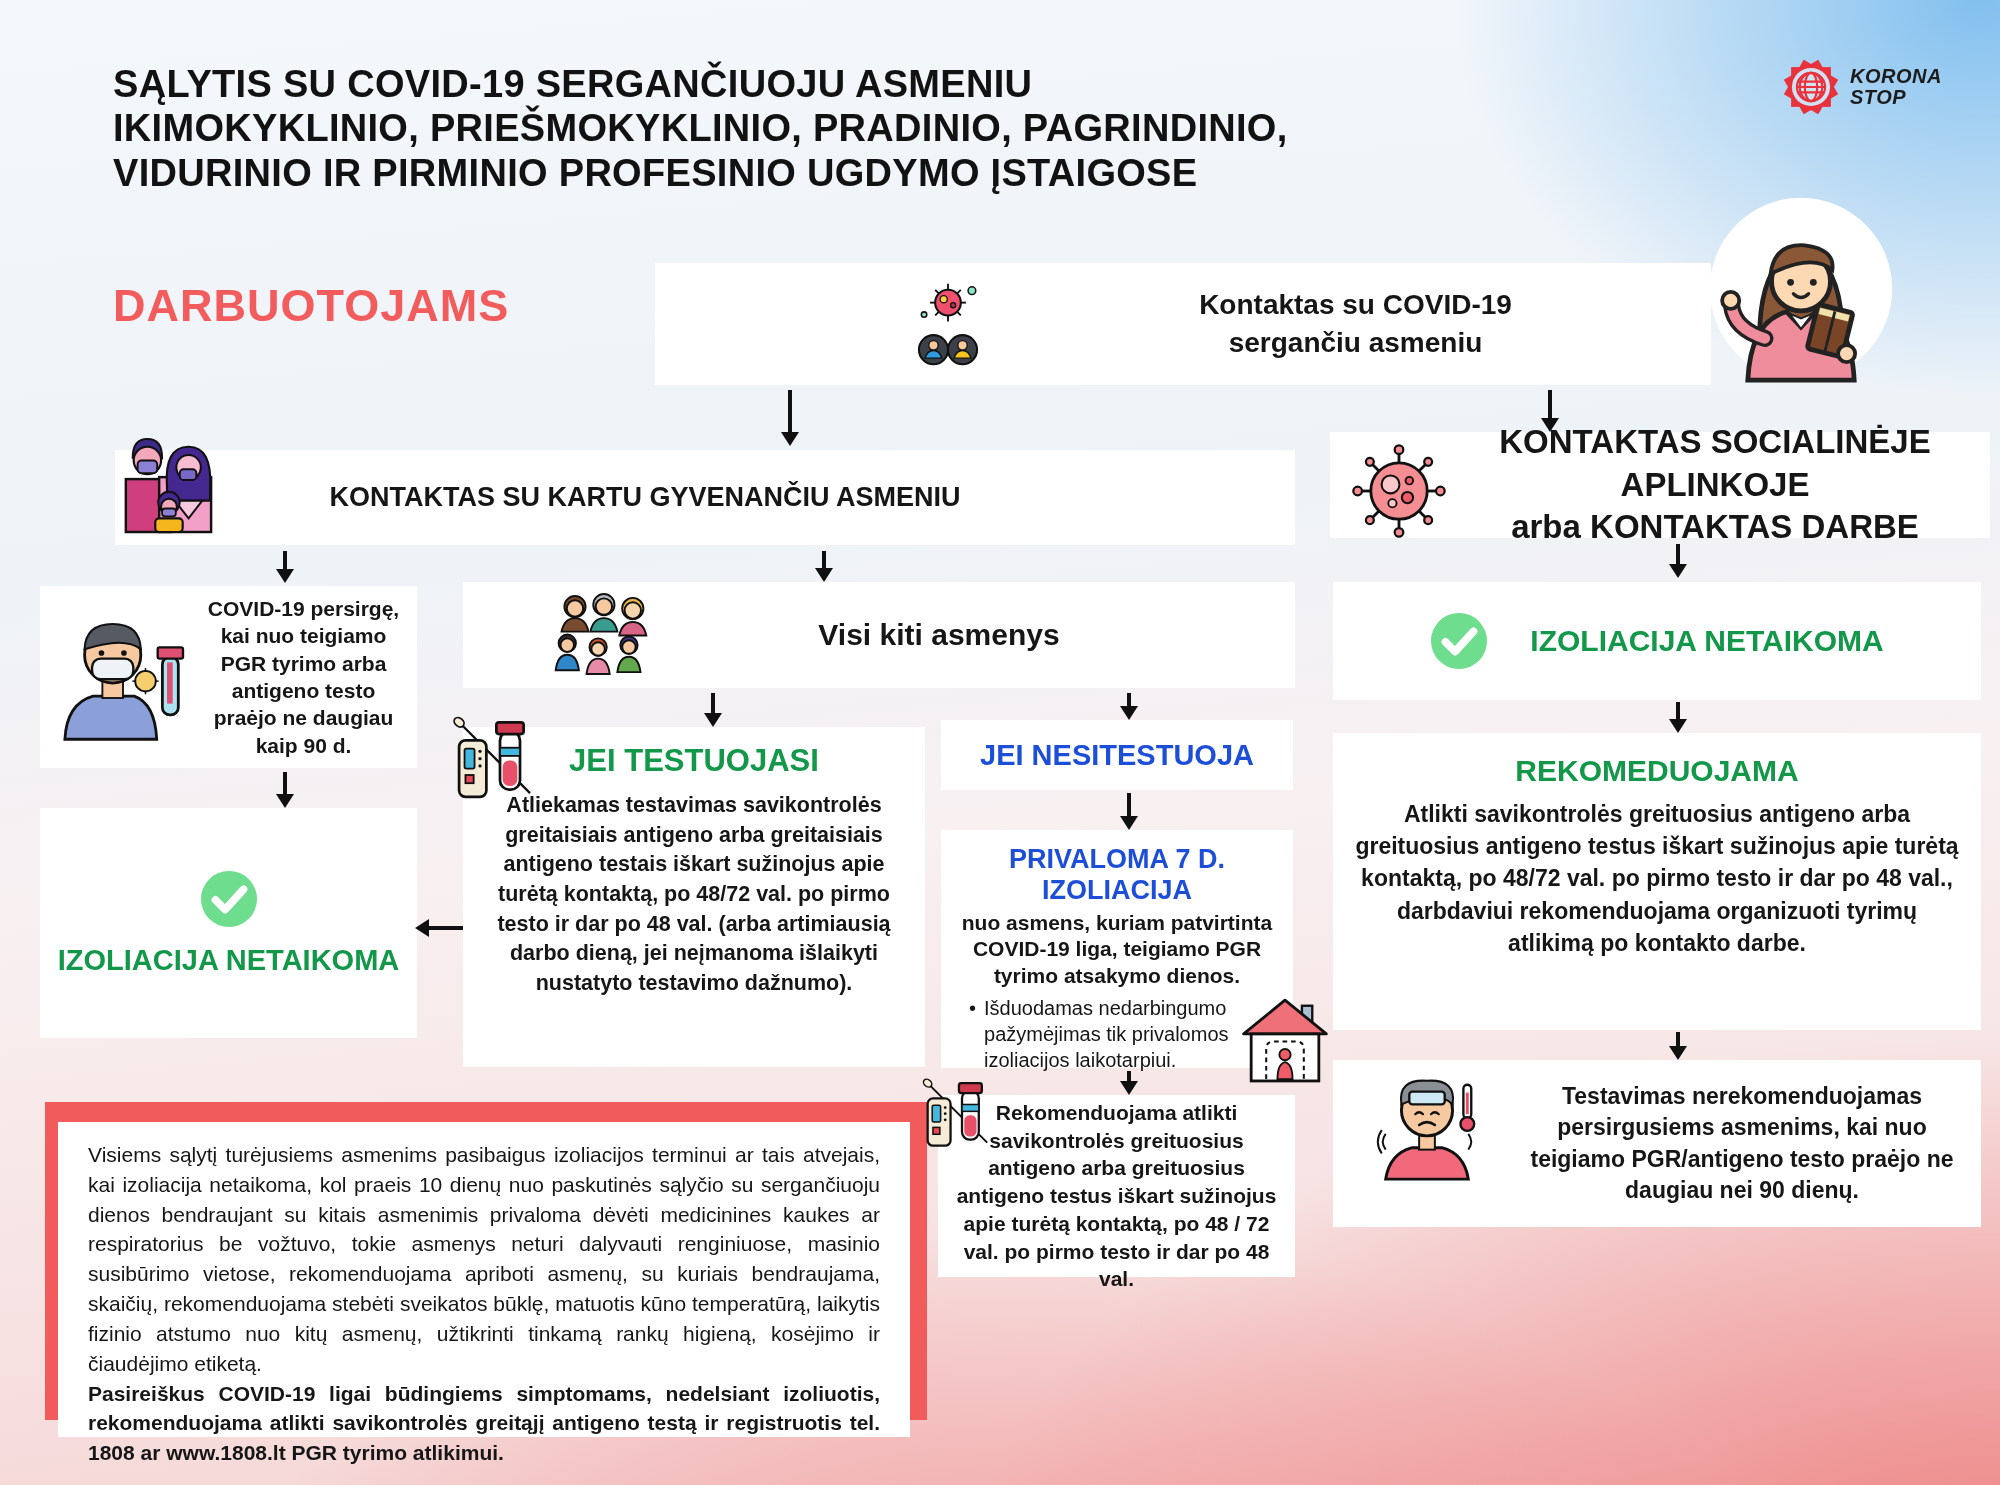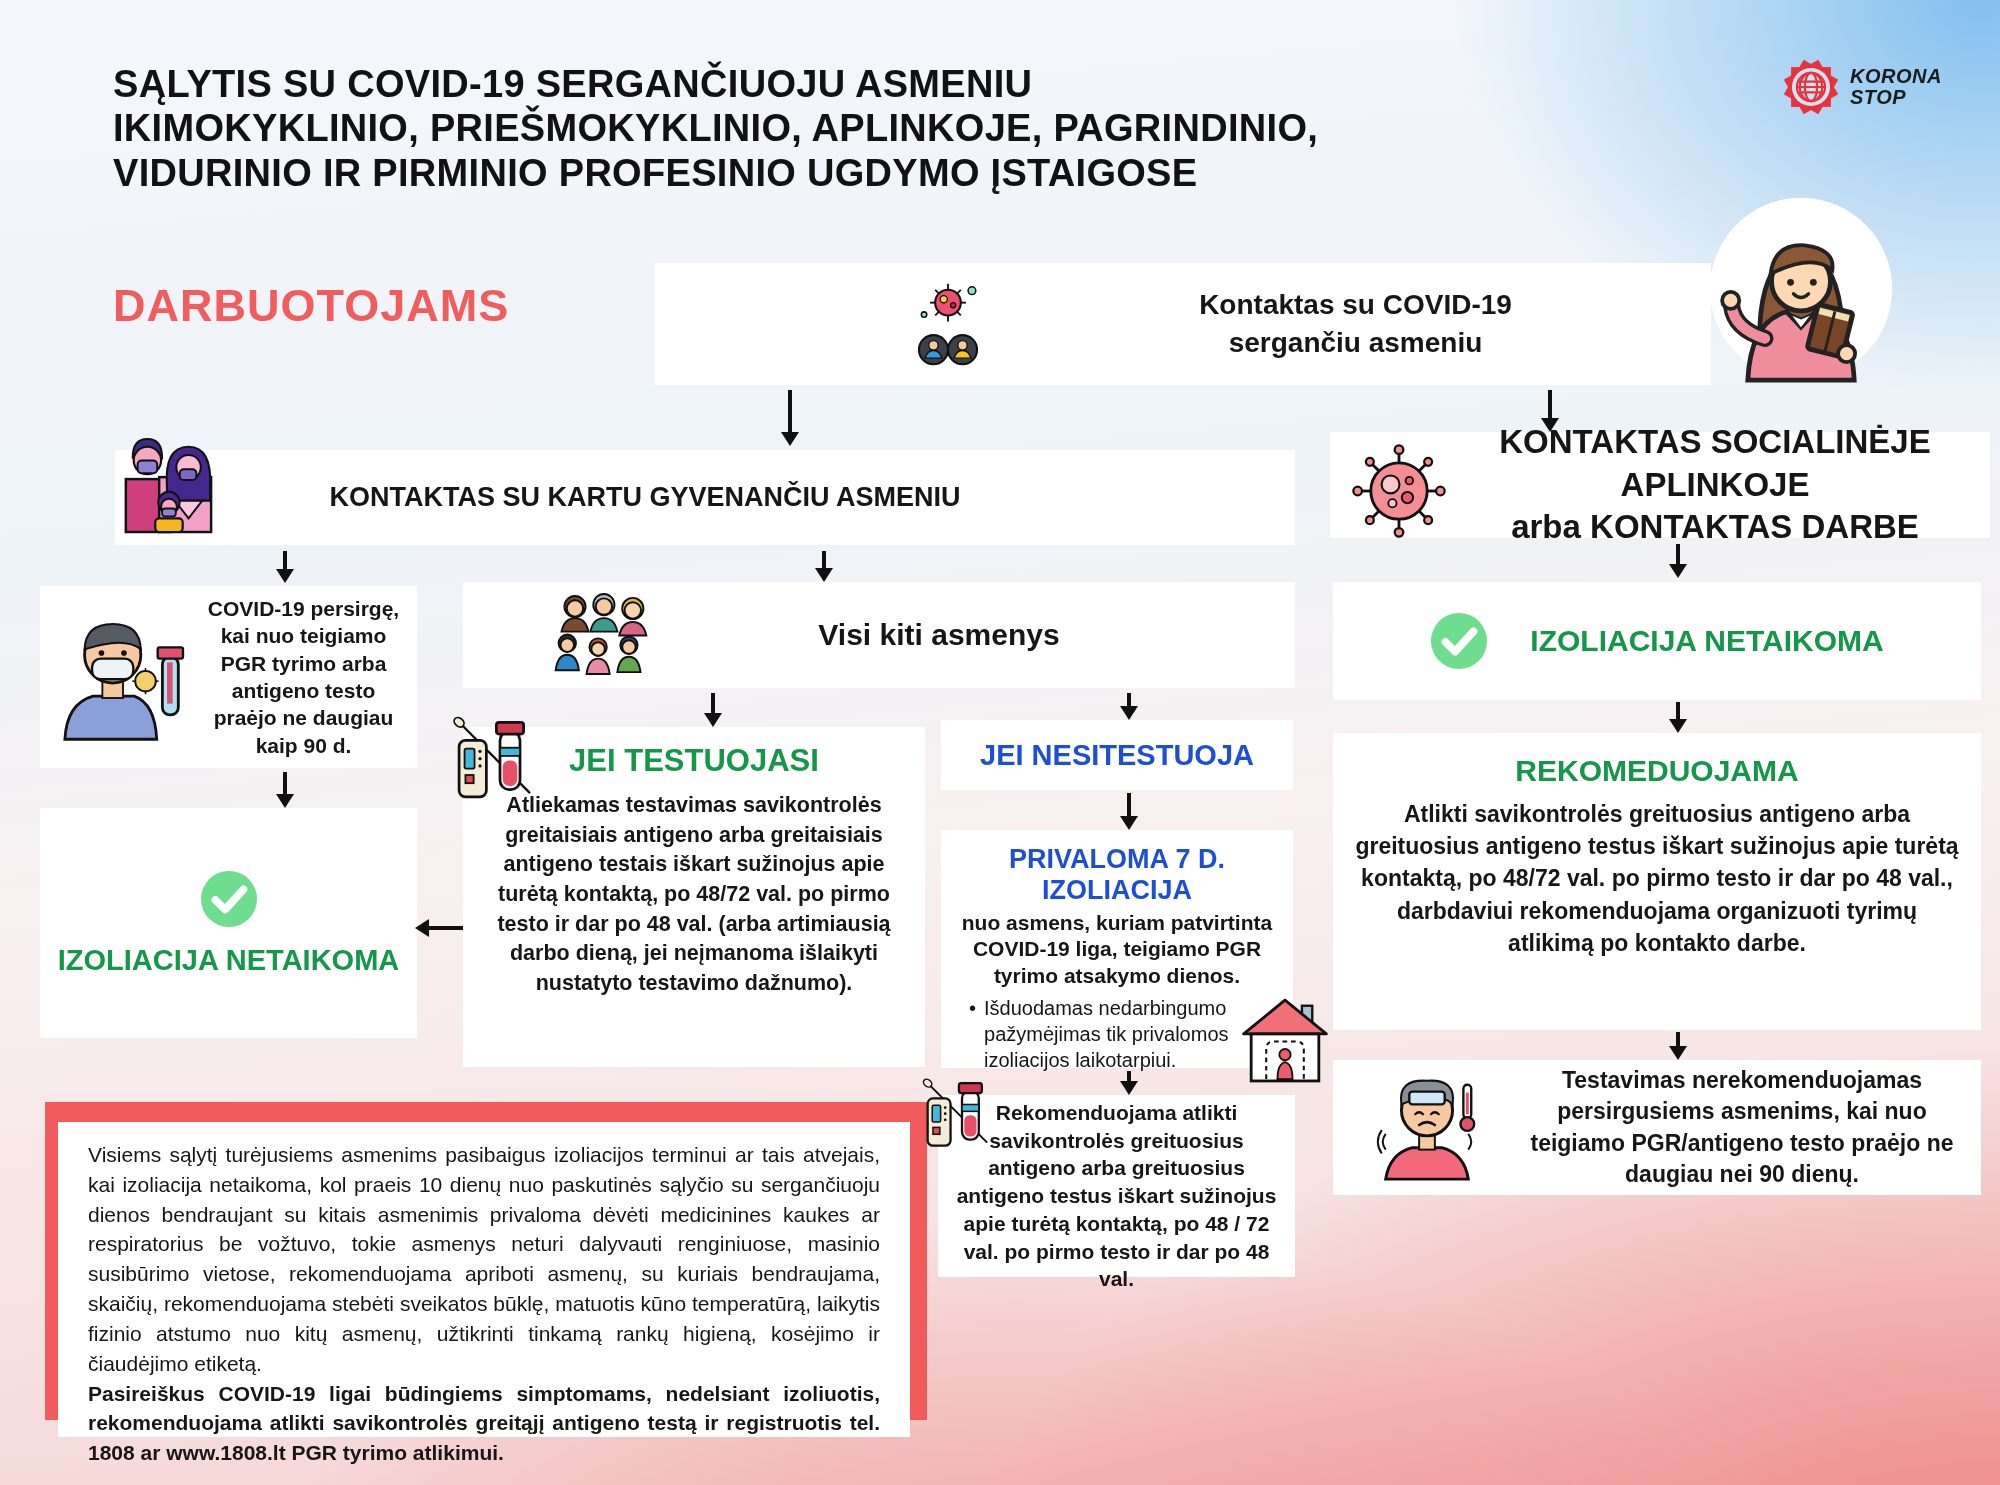--- a/index.html
+++ b/index.html
@@ -57,38 +57,38 @@
   .bx-priv .bullet{display:flex;gap:8px;margin:6px 10px 0 28px;font-size:20px;line-height:1.3;text-align:left;}
   .ic-house{position:absolute;left:1238px;top:996px;width:94px;height:90px;z-index:3;}
   .bx-rekmid{left:938px;top:1095px;width:357px;height:182px;padding:20px 14px 0;box-sizing:border-box;}
   .bx-rekmid .bd{font-size:21px;font-weight:bold;line-height:1.32;text-align:center;}
   .ic-kit2{position:absolute;left:920px;top:1074px;width:84px;height:90px;z-index:3;}
   .bx-isoright{left:1333px;top:582px;width:648px;height:118px;gap:42px;}
   .bx-isoright .lbl{font-size:30px;font-weight:bold;}
   .bx-rekright{left:1333px;top:733px;width:648px;height:297px;padding-top:21px;box-sizing:border-box;}
   .bx-rekright .hd{font-size:30px;font-weight:bold;text-align:center;}
   .bx-rekright .bd{margin:10px auto 0;width:606px;font-size:23px;font-weight:bold;line-height:1.4;text-align:center;}
-  .bx-norec{left:1333px;top:1060px;width:648px;height:135px;}
+  .bx-norec{left:1333px;top:1060px;width:648px;height:167px;}
   .bx-norec .txt{margin-left:170px;width:450px;font-size:23px;font-weight:bold;line-height:1.35;text-align:center;}
   .ic-sick{position:absolute;left:1368px;top:1068px;width:118px;height:118px;}
   
   .foot-red{position:absolute;left:45px;top:1102px;width:882px;height:318px;background:#f15b5b;}
   .foot-white{position:absolute;left:58px;top:1122px;width:852px;height:315px;background:#ffffff;box-sizing:border-box;
               padding:18px 30px;z-index:2;}
   .foot-white p{margin:0;font-size:21px;line-height:1.42;text-align:justify;}
   .foot-white p.p2{font-weight:bold;}
 </style>
 </head>
 <body>
 
 <div class="canvas">
 
   <div class="title">
     <div>SĄLYTIS SU COVID-19 SERGANČIUOJU ASMENIU</div>
-    <div>IKIMOKYKLINIO, PRIEŠMOKYKLINIO, APLINKOJE, PAGRINDINIO,</div>
+    <div>IKIMOKYKLINIO, PRIEŠMOKYKLINIO, PRADINIO, PAGRINDINIO,</div>
     <div>VIDURINIO IR PIRMINIO PROFESINIO UGDYMO ĮSTAIGOSE</div>
   </div>
   <div class="audience">DARBUOTOJAMS</div>
 
   <div class="logo">
     <svg width="58" height="58" viewBox="0 0 70 70">
       <g transform="translate(35,35)" fill="#e8333c">
         <rect x="-24" y="-24" width="48" height="48"></rect>
         <rect x="-24" y="-24" width="48" height="48" transform="rotate(30)"></rect>
         <rect x="-24" y="-24" width="48" height="48" transform="rotate(60)"></rect>

